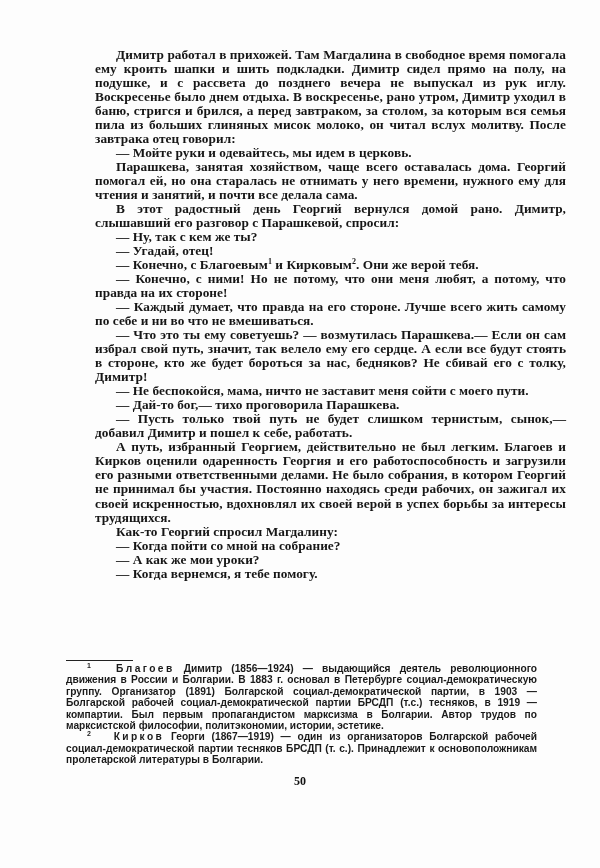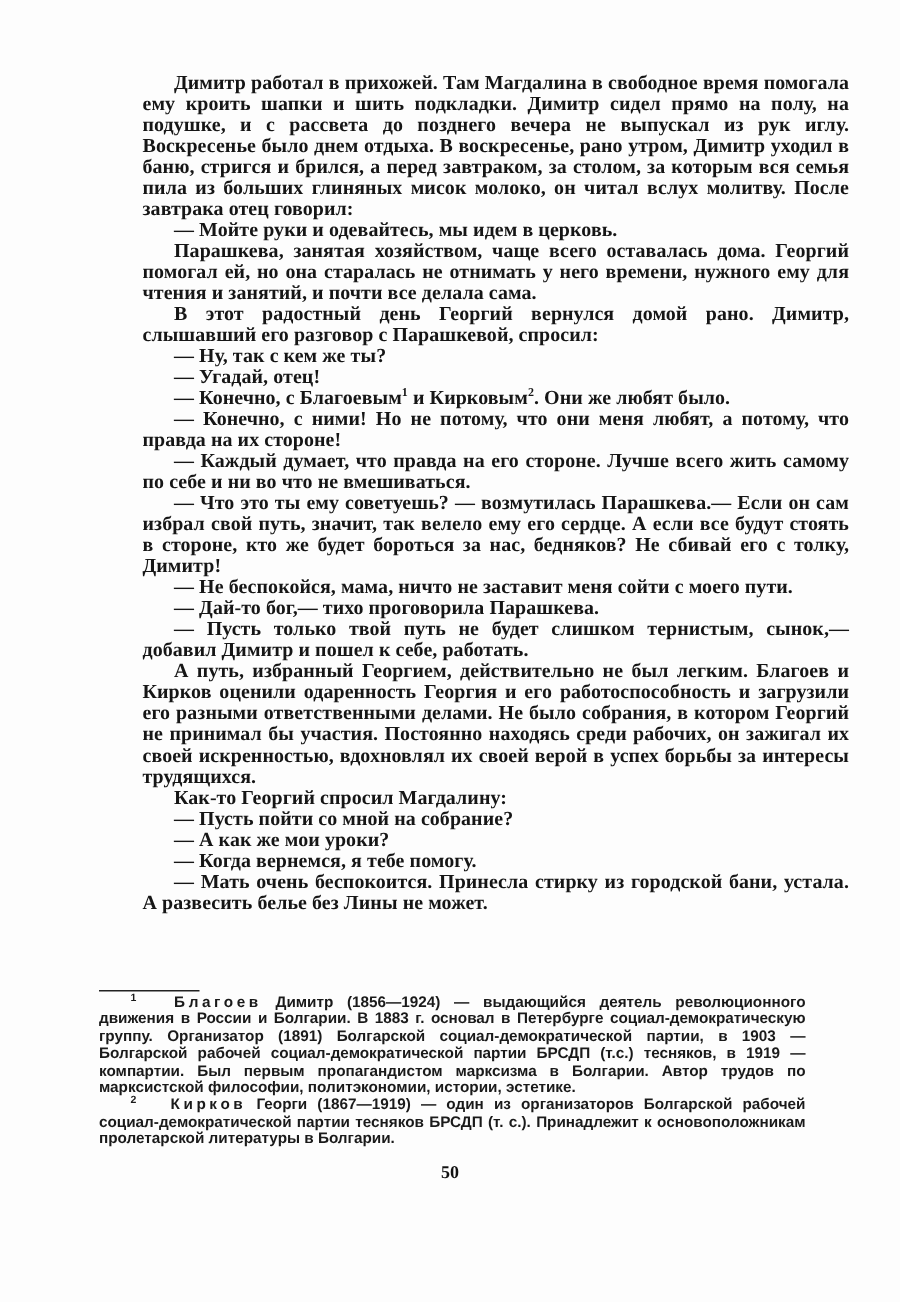--- a/index.html
+++ b/index.html
@@ -38,33 +38,32 @@
 <body>
 
 <div class="page">
   <div class="body-text">
     <p>Димитр работал в прихожей. Там Магдалина в свободное время помогала ему кроить шапки и шить подкладки. Димитр сидел прямо на полу, на подушке, и с рассвета до позднего вечера не выпускал из рук иглу. Воскресенье было днем отдыха. В воскресенье, рано утром, Димитр уходил в баню, стригся и брился, а перед завтраком, за столом, за которым вся семья пила из больших глиняных мисок молоко, он читал вслух молитву. После завтрака отец говорил:</p>
     <p>— Мойте руки и одевайтесь, мы идем в церковь.</p>
     <p>Парашкева, занятая хозяйством, чаще всего оставалась дома. Георгий помогал ей, но она старалась не отнимать у него времени, нужного ему для чтения и занятий, и почти все делала сама.</p>
     <p>В этот радостный день Георгий вернулся домой рано. Димитр, слышавший его разговор с Парашкевой, спросил:</p>
     <p>— Ну, так с кем же ты?</p>
     <p>— Угадай, отец!</p>
-    <p><span>— Конечно, с Благоевым</span><sup class="fnref">1</sup><span> и Кирковым</span><sup class="fnref">2</sup><span>. Они же любят было.</span></p>
+    <p><span>— Конечно, с Благоевым</span><sup class="fnref">1</sup><span> и Кирковым</span><sup class="fnref">2</sup><span>. Они же верой тебя.</span></p>
     <p>— Конечно, с ними! Но не потому, что они меня любят, а потому, что правда на их стороне!</p>
     <p>— Каждый думает, что правда на его стороне. Лучше всего жить самому по себе и ни во что не вмешиваться.</p>
     <p>— Что это ты ему советуешь? — возмутилась Парашкева.— Если он сам избрал свой путь, значит, так велело ему его сердце. А если все будут стоять в стороне, кто же будет бороться за нас, бедняков? Не сбивай его с толку, Димитр!</p>
     <p>— Не беспокойся, мама, ничто не заставит меня сойти с моего пути.</p>
     <p>— Дай-то бог,— тихо проговорила Парашкева.</p>
     <p>— Пусть только твой путь не будет слишком тернистым, сынок,— добавил Димитр и пошел к себе, работать.</p>
     <p>А путь, избранный Георгием, действительно не был легким. Благоев и Кирков оценили одаренность Георгия и его работоспособность и загрузили его разными ответственными делами. Не было собрания, в котором Георгий не принимал бы участия. Постоянно находясь среди рабочих, он зажигал их своей искренностью, вдохновлял их своей верой в успех борьбы за интересы трудящихся.</p>
     <p>Как-то Георгий спросил Магдалину:</p>
-    <p>— Пусть пойти со мной на собрание?</p>
+    <p>— Когда пойти со мной на собрание?</p>
     <p>— А как же мои уроки?</p>
     <p>— Когда вернемся, я тебе помогу.</p>
-    <p>— Мать очень беспокоится. Принесла стирку из городской бани, устала. А развесить белье без Лины не может.</p>
   </div>
 
   <div class="fn-rule"></div>
 
   <div class="footnotes">
     <p><sup>1</sup> <span class="spaced">Благоев</span><span> Димитр (1856—1924) — выдающийся деятель революционного движения в России и Болгарии. В 1883 г. основал в Петербурге социал-демократическую группу. Организатор (1891) Болгарской социал-демократической партии, в 1903 —Болгарской рабочей социал-демократической партии БРСДП (т.с.) тесняков, в 1919 — компартии. Был первым пропагандистом марксизма в Болгарии. Автор трудов по марксистской философии, политэкономии, истории, эстетике.</span></p>
     <p><sup>2</sup> <span class="spaced">Кирков</span><span> Георги (1867—1919) — один из организаторов Болгарской рабочей социал-демократической партии тесняков БРСДП (т. с.). Принадлежит к основоположникам пролетарской литературы в Болгарии.</span></p>
   </div>
 
   <div class="page-number">50</div>

